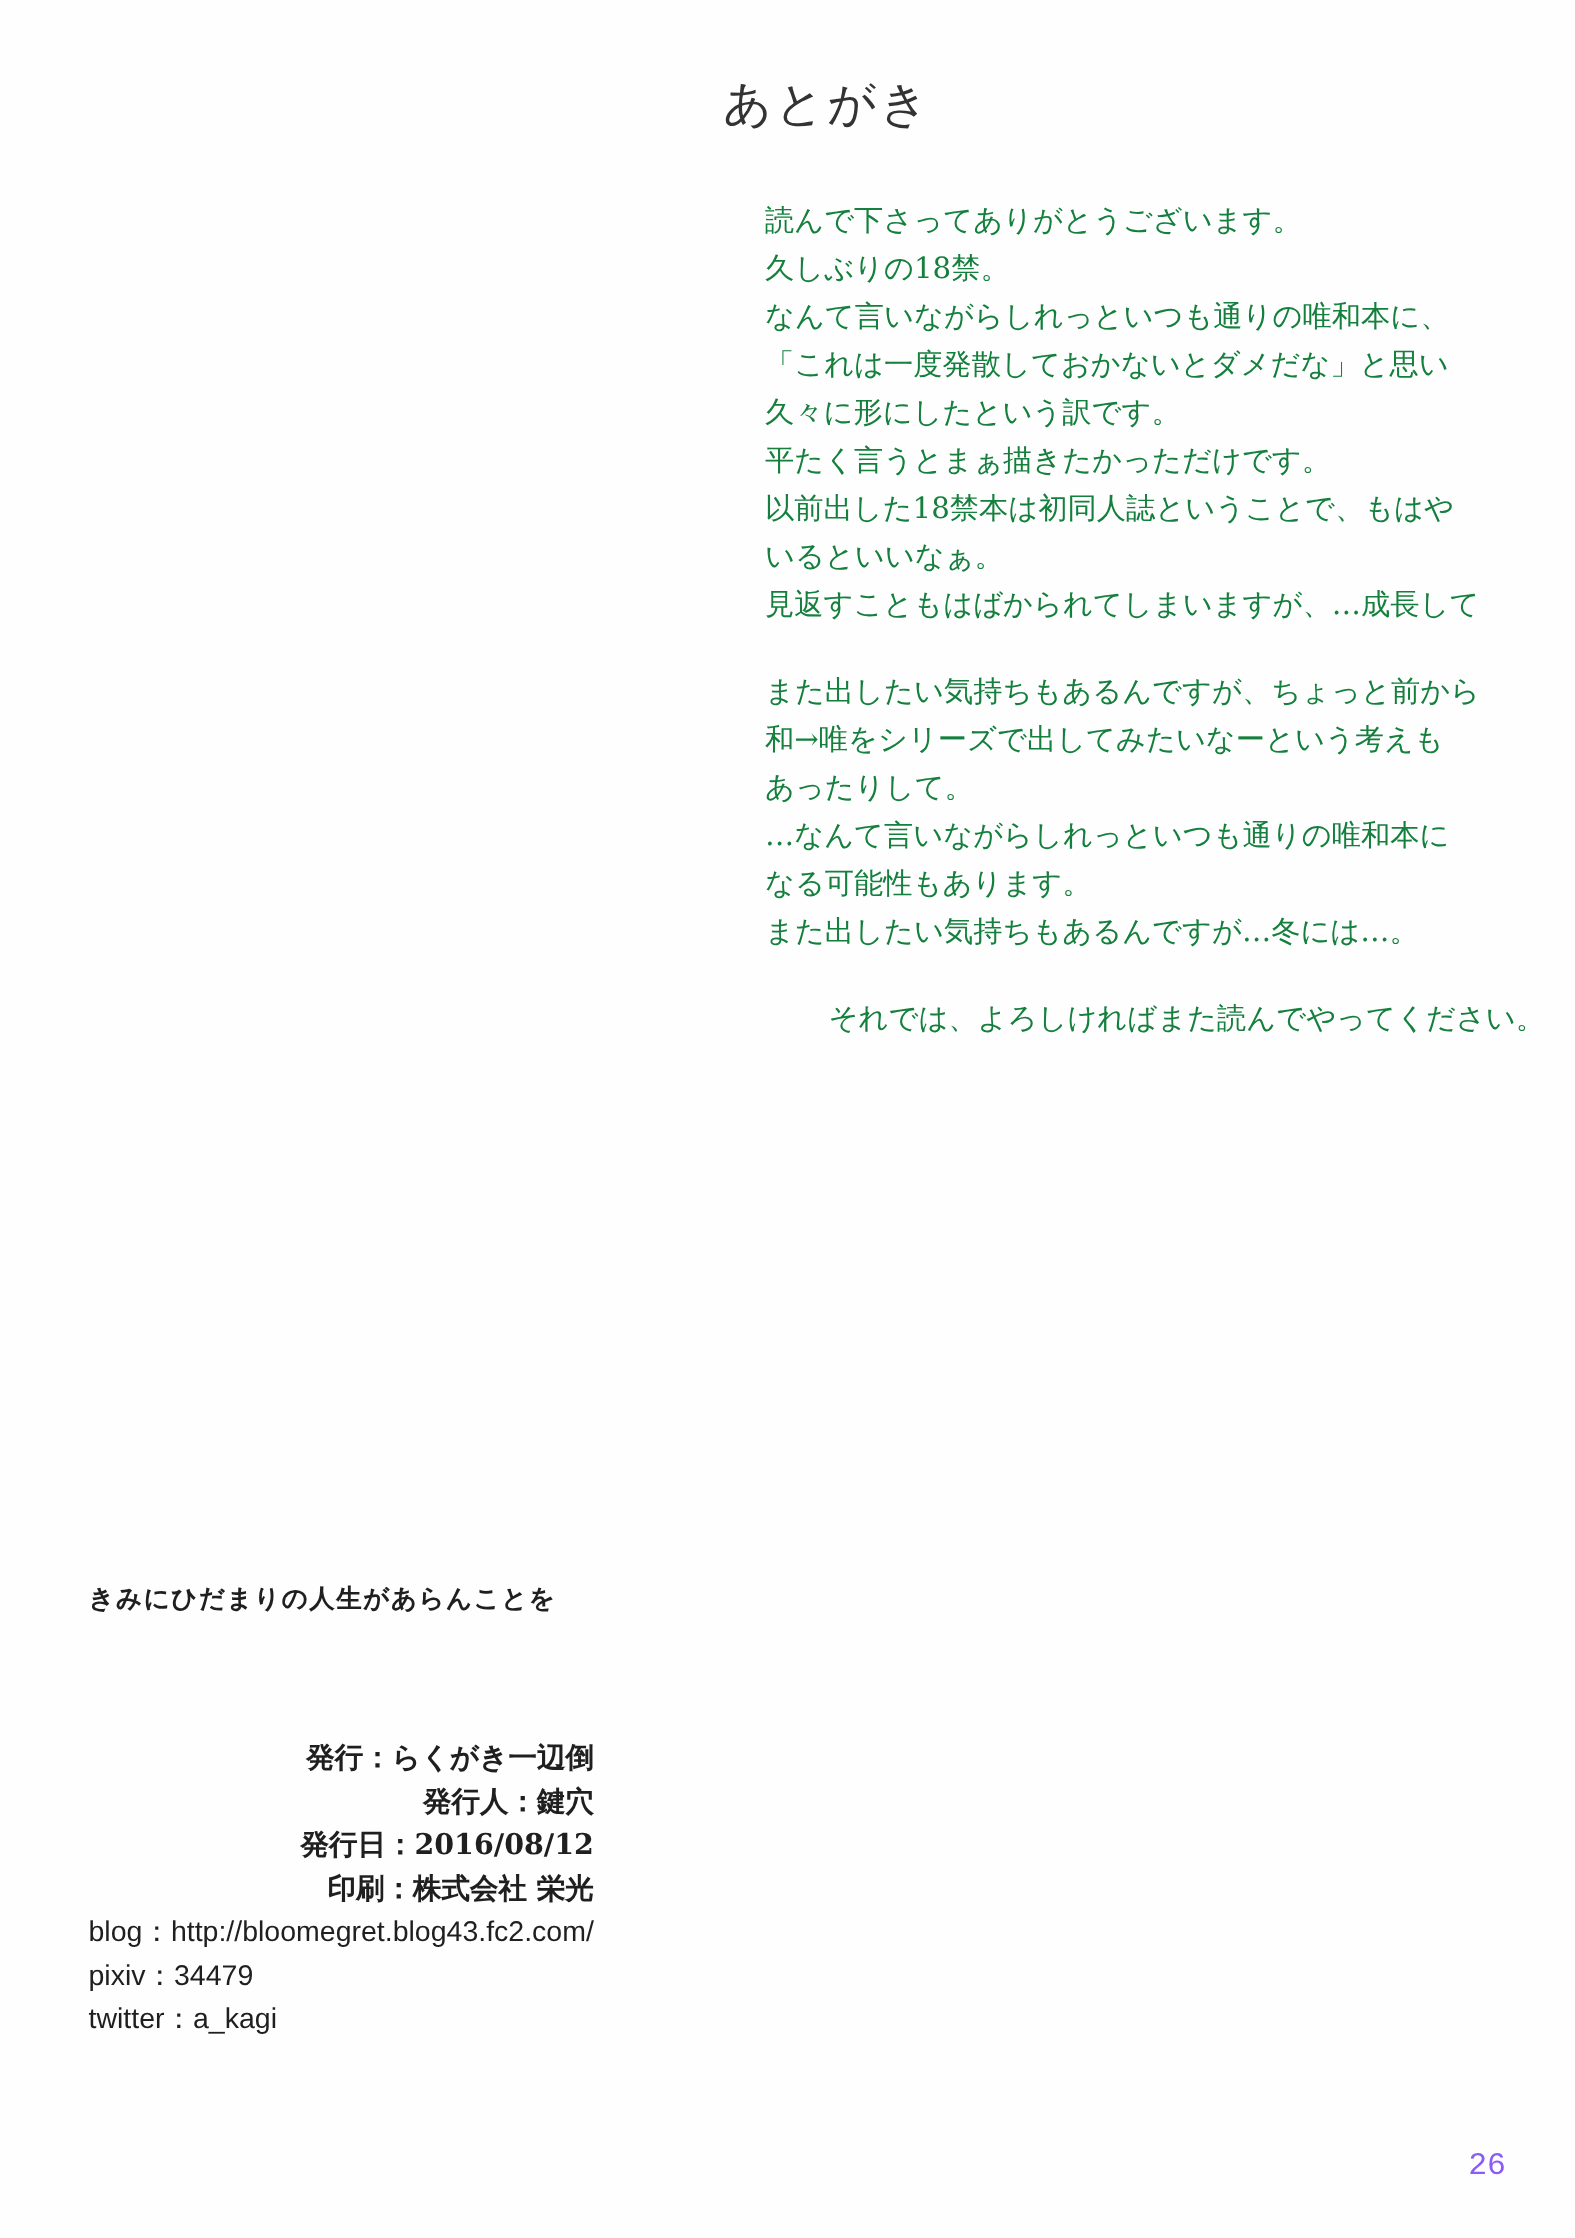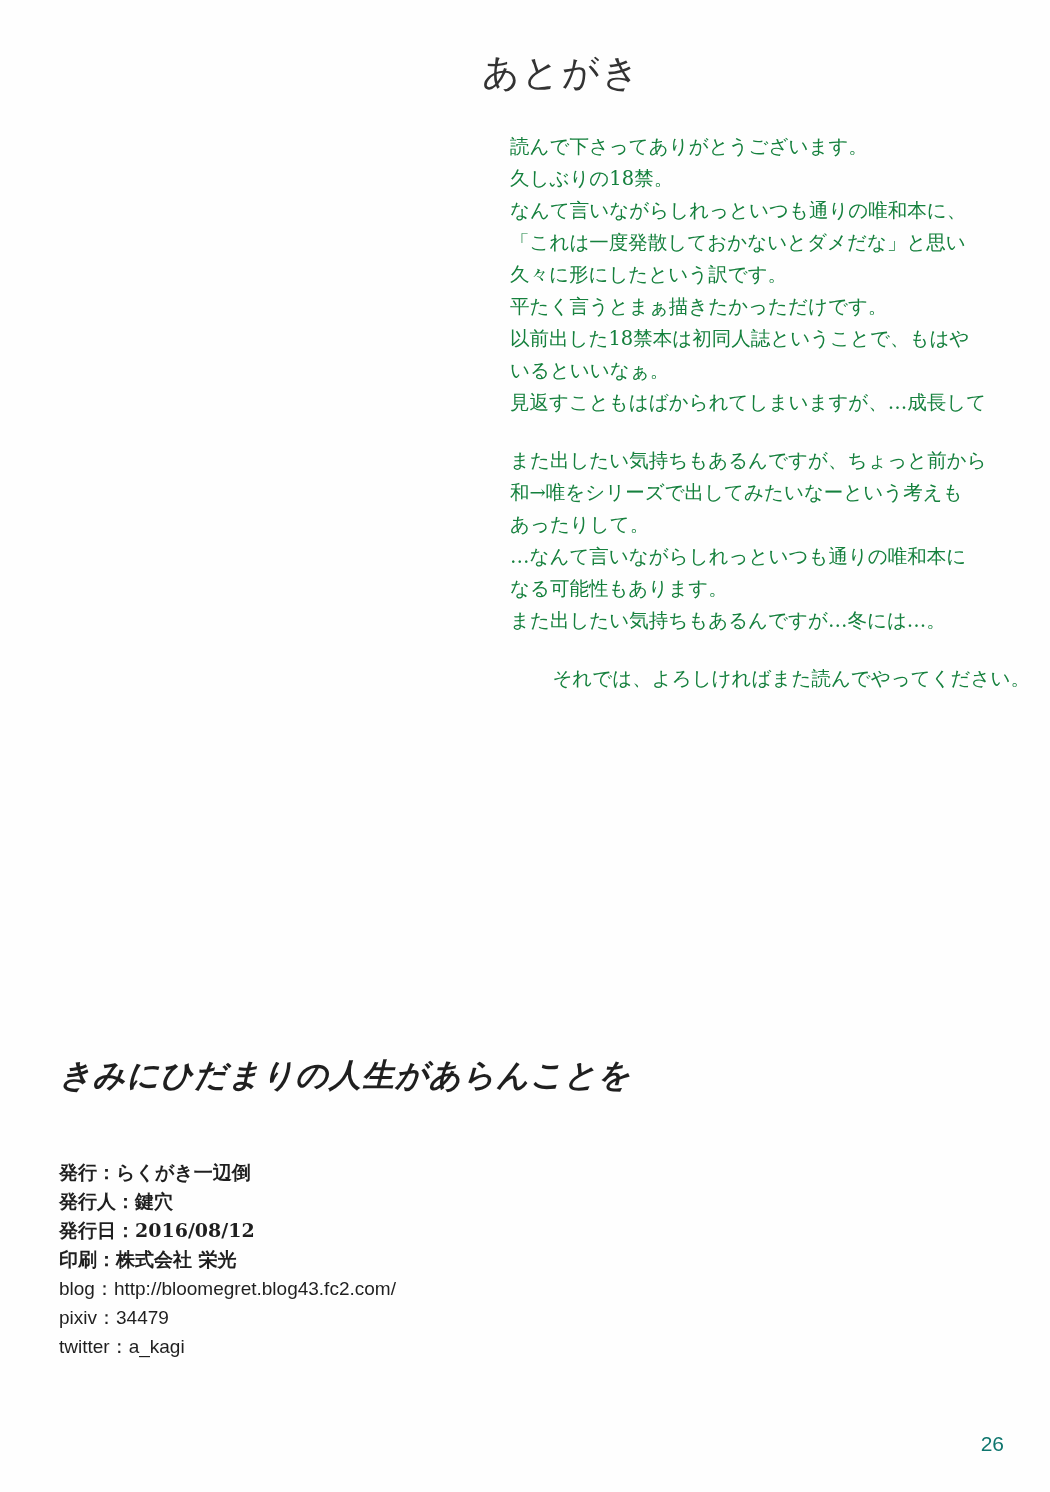--- a/index.html
+++ b/index.html
@@ -20,21 +20,21 @@
     position: absolute;
     inset: 0;
     background: #fefefe;
   }
 
   
   .afterword-title {
     position: absolute;
     left: 482px;
     top: 48px;
-    font-size: 37px;
+    font-size: 32px;
     letter-spacing: 2px;
     color: #333;
     font-family: "DejaVu Serif", serif;
     font-weight: 400;
   }
 
   
   .afterword-body {
     position: absolute;
     left: 510px;
@@ -55,60 +55,60 @@
   .afterword-body .line {
     display: block;
     white-space: pre;
   }
 
   
   .colophon-title {
     position: absolute;
     left: 59px;
     top: 1054px;
-    font-size: 32px;
+    font-size: 17px;
     font-weight: bold;
     letter-spacing: 1px;
     color: #1f1f1f;
     font-family: "DejaVu Serif", serif;
-    font-style: italic;
   }
 
   .colophon-info {
     position: absolute;
     left: 59px;
     top: 1158px;
     font-size: 19px;
     line-height: 29px;
     color: #1f1f1f;
     font-family: "Liberation Serif", serif;
   }
   .colophon-info .row {
     display: block;
     white-space: pre;
   }
   .colophon-info .row.jp {
     font-family: "DejaVu Serif", serif;
     font-weight: bold;
     font-size: 19px;
+    text-align: right;
   }
   .colophon-info .row.lat {
     font-family: Liberation Sans, sans-serif;
     font-weight: normal;
     font-size: 19px;
   }
 
   
   .page-number {
     position: absolute;
     right: 46px;
     bottom: 36px;
     font-size: 21px;
-    color: #0f766e;
-    font-family: Liberation Sans, sans-serif;
+    color: #8b5cf6;
+    font-family: Liberation Mono, monospace;
   }
 </style>
 </head>
 <body>
 
 <div class="page">
 
   <div class="afterword-title">あとがき</div>
 
   <div class="afterword-body">

